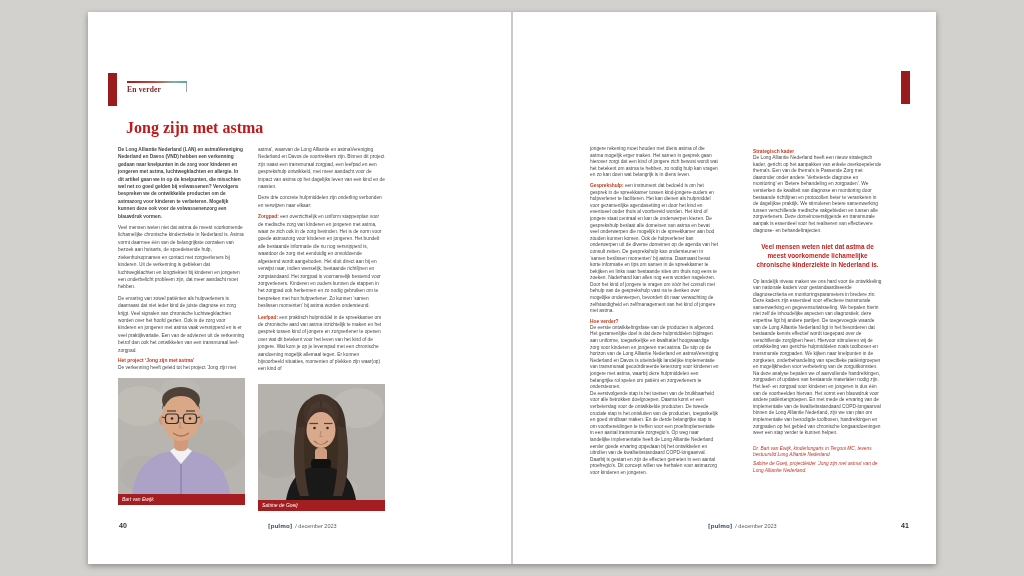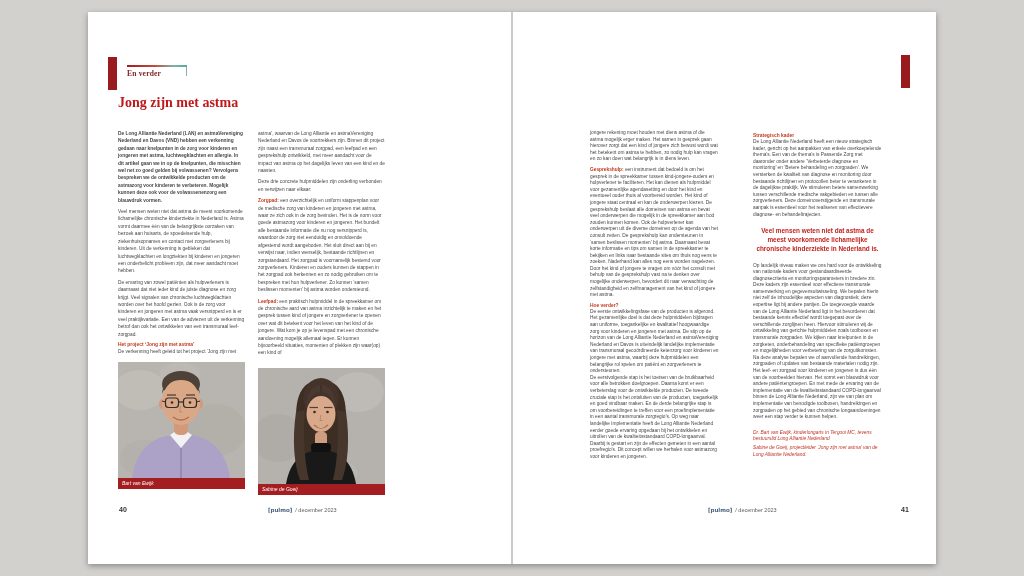--- a/index.html
+++ b/index.html
@@ -11,36 +11,36 @@
   }
   .spread{
     position:absolute;left:88px;top:12px;width:848px;height:552px;
     background:#ffffff;
     box-shadow:0 2px 6px rgba(0,0,0,0.35);
   }
   .fold{
     position:absolute;left:423px;top:0;width:2px;height:552px;
     background:linear-gradient(to right,#ececec,#a8a8a8,#ececec);
   }
-  .page{position:absolute;top:0;width:424px;height:528px;}
+  .page{position:absolute;top:16px;width:424px;height:528px;}
   .page-left{left:0;}
   .page-right{left:424px;}
 
   .corner-bar{position:absolute;width:9px;height:33px;background:#9a1b1e;}
   .corner-bar.l{left:20px;top:45px;}
   .corner-bar.r{right:26px;top:43px;}
 
   .kicker{position:absolute;left:39px;top:53px;width:60px;}
   .kicker-rule{height:2px;background:linear-gradient(90deg,#a21d1d 0%,#c24a3a 45%,#7fb1a8 78%,#4fae9c 100%);}
   .kicker-tick{position:absolute;right:0;top:2px;width:1.5px;height:9px;background:#9aa7a5;}
   .kicker-text{display:block;margin-top:2px;font-family:"Liberation Serif",serif;font-weight:bold;
     font-size:7.5px;color:#7d1f1f;letter-spacing:.2px;}
 
-  .title{position:absolute;left:30px;top:83px;margin:0;
-    font-family:"Liberation Serif",serif;font-weight:bold;font-size:14px;color:#c0191c;}
+  .title{position:absolute;left:30px;top:83px;margin:8px;
+    font-family:"Liberation Serif",serif;font-weight:bold;font-size:16px;color:#c0191c;}
   .subtitle{position:absolute;left:30px;top:100px;margin:0;
     font-family:"Liberation Serif",serif;font-weight:bold;font-size:8.4px;color:#8c2b22;}
 
   .cols{position:absolute;top:118px;display:flex;}
   .cols-left{left:30px;gap:13px;}
   .cols-right{left:78px;gap:34px;}
   .col{width:127px;}
   .cols-right .col{width:129px;}
 
   .col p{margin:0 0 4px 0;font-size:4.8px;line-height:7.4px;color:#474747;text-align:left;}

